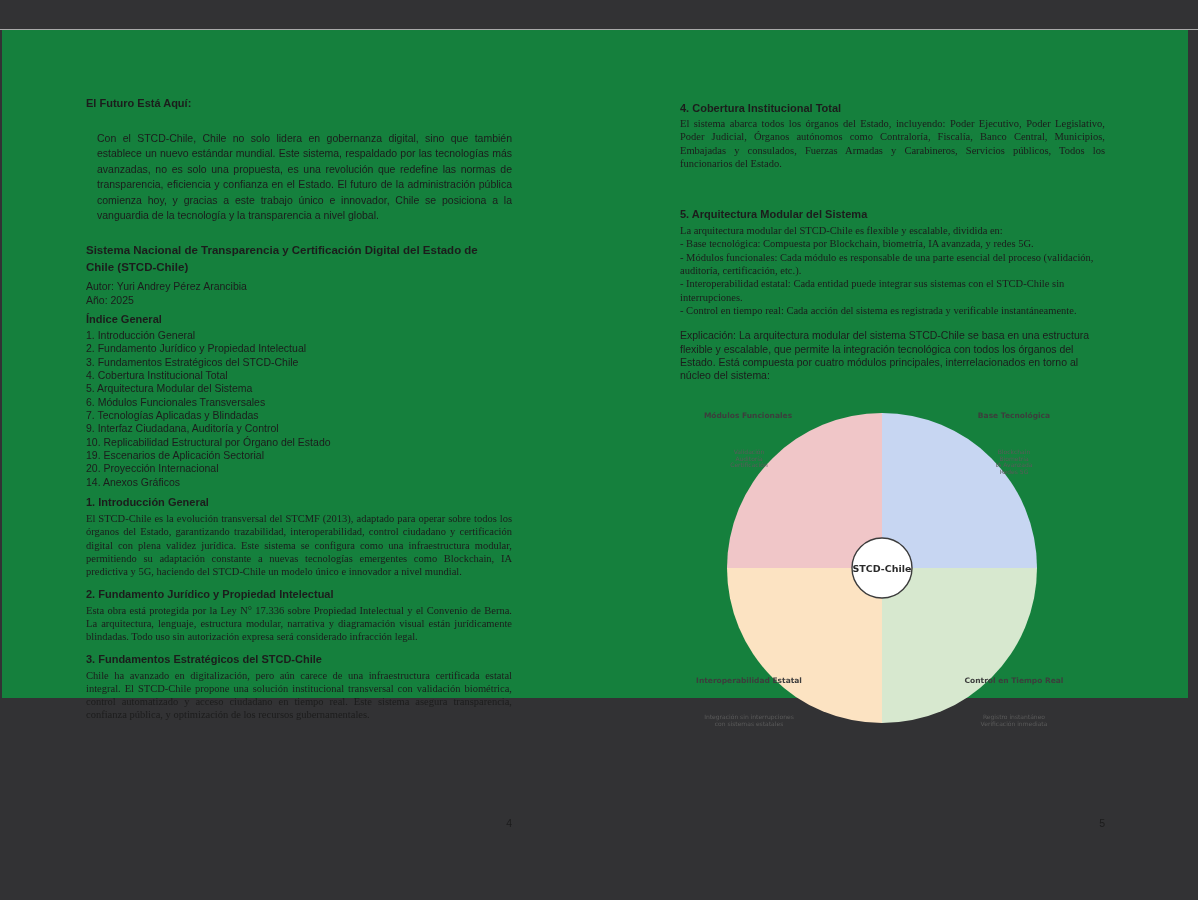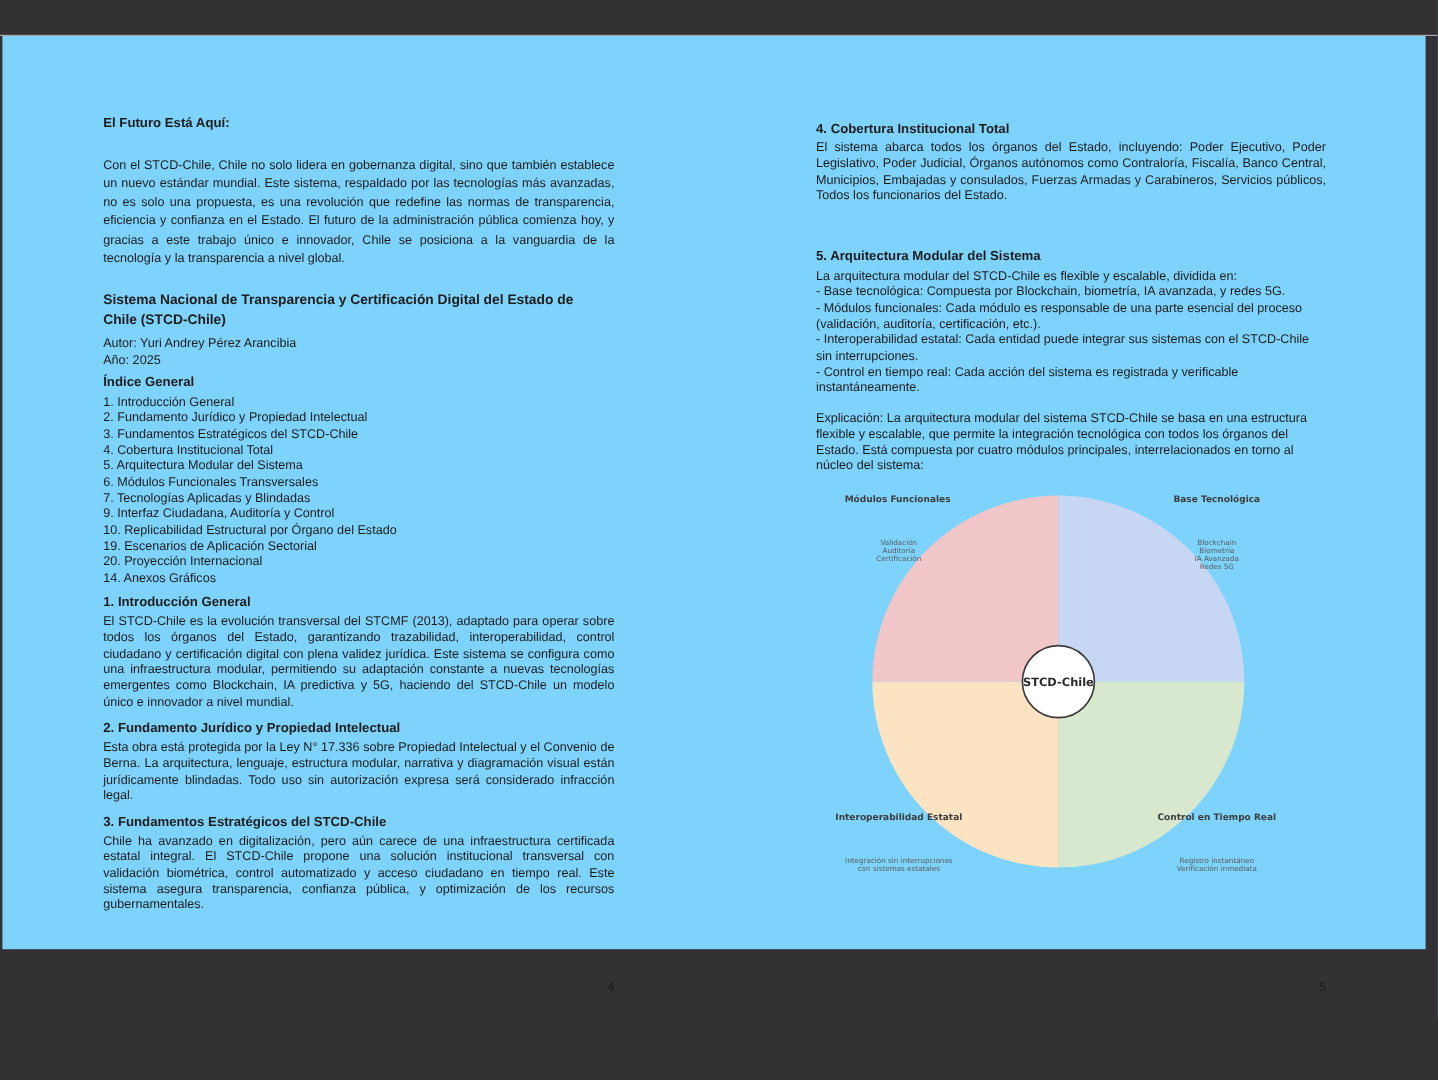--- a/index.html
+++ b/index.html
@@ -13,39 +13,39 @@
   }
   .topbar {
     position: absolute; left: 0; top: 0;
     width: 1198px; height: 29px;
     background: #323234;
     border-bottom: 1px solid #a9a9a9;
     z-index: 2;
   }
   .page {
     position: absolute; left: 2px; top: 30px;
-    width: 1186px; height: 761px;
-    background: #7dd3fc;
+    width: 1186px; height: 668px;
+    background: #15803d;
     z-index: 1;
   }
   .col { position: absolute; font-size: 10.5px; line-height: 13.3px; }
   .col-left  { left: 84px;  top: 67px; width: 426px; }
   .col-right { left: 678px; top: 72px; width: 425px; }
   .h-future { font-size: 11px; line-height: 13px; font-weight: bold; }
-  .p-intro  { margin: 21px 0 0 0; line-height: 15.4px; text-align: justify; }
+  .p-intro  { margin: 21px 0 0 11px; line-height: 15.4px; text-align: justify; }
   .doc-title { margin-top: 19px; font-size: 11.5px; line-height: 17px; font-weight: bold; }
   .meta { margin-top: 4px; }
   .meta div { line-height: 13.3px; }
   .index-h { margin-top: 6px; font-size: 11px; line-height: 13px; font-weight: bold; }
   .index { margin-top: 3px; }
   .index div { line-height: 13.35px; }
   .sec-h { margin-top: 7px; font-size: 11px; line-height: 13px; font-weight: bold; }
   .sec-h.mt9 { margin-top: 9px; }
   .sec-h.mt38 { margin-top: 38px; }
-  .sec-p { margin: 3px 0 0 0; text-align: justify; }
+  .sec-p { margin: 3px 0 0 0; text-align: justify; font-family: Liberation Serif, serif; }
   .sec-p.mt2 { margin-top: 2px; }
   .pre { white-space: pre-line; text-align: left; }
   .expl { margin-top: 12px; white-space: pre-line; text-align: left; }
   .pagenum {
     position: absolute; font-size: 10.5px; line-height: 13px;
     text-align: right;
   }
   .pagenum.left-pg  { left: 84px;  top: 787px; width: 426px; }
   .pagenum.right-pg { left: 678px; top: 787px; width: 425px; }
   .chart {

